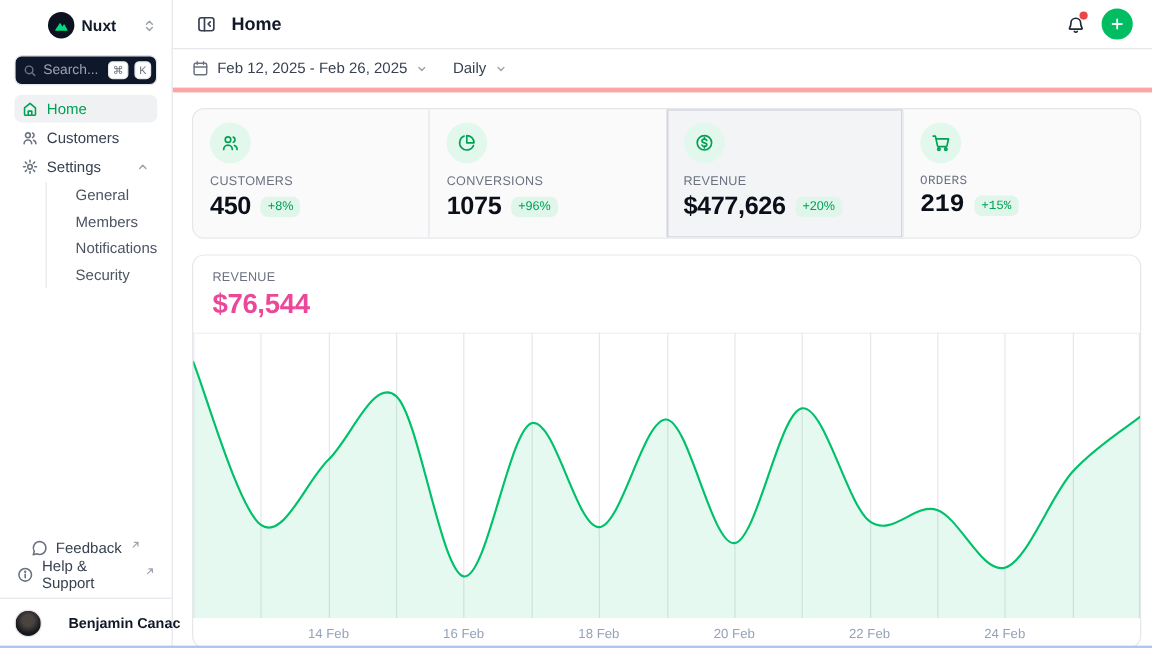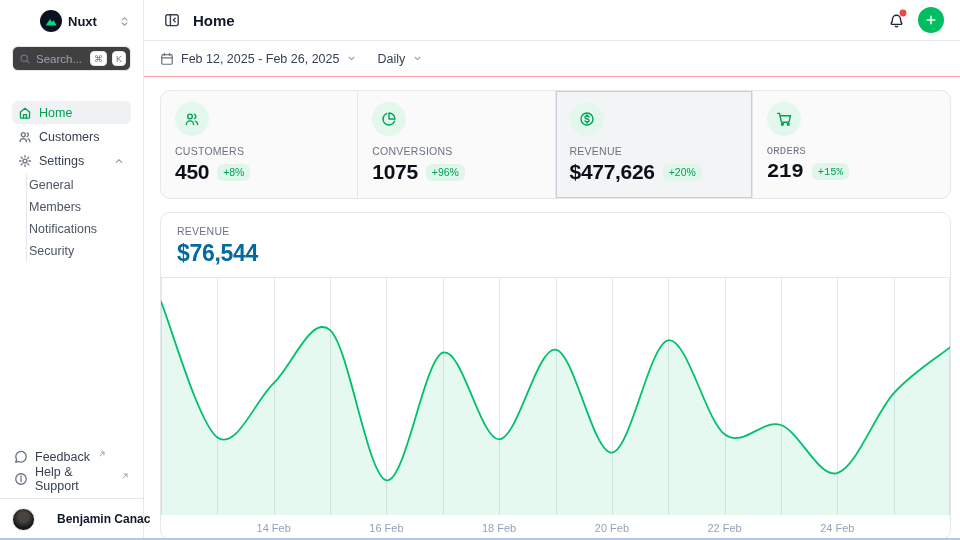--- a/index.html
+++ b/index.html
@@ -10,61 +10,61 @@
   
   .sidebar { width:144px; min-width:144px; border-right:1px solid #e5e7eb;
     display:flex; flex-direction:column; padding:9px 12px 8px; }
   .logo-row { display:flex; align-items:center; gap:6px; height:24px; margin-bottom:13px; cursor:pointer;padding-left:28px; }
   .logo-badge { width:22px; height:22px; border-radius:50%; background:#0c1220; display:flex;
     align-items:center; justify-content:center; flex:none; }
   .brand-name { font-size:13px; font-weight:700; color:#111827; }
   .selector-icon { margin-left:auto; color:#9ca3af; display:flex; }
 
   .search-box { display:flex; align-items:center; gap:5px; height:25px; border:1px solid #e5e7eb;
-    border-radius:6px; padding:0 4px 0 6px; margin-bottom:30px; cursor:pointer; background:#404040; }
+    border-radius:6px; padding:0 4px 0 6px; margin-bottom:8px; cursor:pointer; background:#0f172a; }
   .search-box .ph { font-size:11.5px; color:#9ca3af; flex:1; }
   .kbd { font-size:9px; color:#6b7280; border:1px solid #e5e7eb; border-radius:4px;
     padding:0 3px; height:15px; line-height:14px; background:#fff; flex:none; }
 
   .nav { display:flex; flex-direction:column; }
   .nav-item { display:flex; align-items:center; gap:7px; height:23px; margin-bottom:1px;
     border-radius:6px; padding:0 6px; font-size:12.5px; font-weight:500; color:#374151; cursor:pointer; }
   .nav-item .nico { display:flex; color:#6b7280; flex:none; }
   .nav-item.active { background:#f0f1f3; color:#00a155; }
   .nav-item.active .nico { color:#00a155; }
   .nav-badge { margin-left:auto; font-size:9.5px; font-weight:500; color:#374151;
     border:1px solid #e5e7eb; border-radius:4px; padding:0 4px; line-height:13px; }
   .nav-chevron { margin-left:auto; color:#9ca3af; display:flex; }
-  .subnav { margin-left:14px; border-left:1px solid #e5e7eb; padding-left:2px; margin-top:1px; }
+  .subnav { margin-left:26px; border-left:1px solid #e5e7eb; padding-left:24px; margin-top:1px; }
   .subnav-item { display:flex; align-items:center; height:22px; font-size:12.5px; color:#4b5563; cursor:pointer; }
 
   .sidebar-spacer { flex:1; }
   .side-link { display:flex; align-items:flex-start; gap:7px; height:22px; padding:0 2px;
-    font-size:12.5px; color:#374151; cursor:pointer; align-items:center; }
+    font-size:12.5px; color:#374151; cursor:pointer; align-items:center;justify-content:center; }
   .side-link .nico { display:flex; color:#6b7280; }
   .ext-arrow { color:#9ca3af; display:flex; margin-left:1px; margin-top:-6px; }
   .sidebar-divider { height:1px; background:#e5e7eb; margin:8px -12px 7px; }
   .user-row { display:flex; align-items:center; gap:22px; height:26px; cursor:pointer; }
   .avatar { width:23px; height:23px; border-radius:50%; flex:none;
     background:radial-gradient(circle at 50% 38%, #4a4440 0 28%, #17181c 65%); border:1px solid #e5e7eb; }
   .user-name { font-size:12px; font-weight:600; color:#111827; white-space:nowrap; }
 
   
   .main { flex:1; display:flex; flex-direction:column; min-width:0; }
   .topbar { height:41px; border-bottom:1px solid #e5e7eb; display:flex; align-items:center;
     padding:0 16px; gap:9px; flex:none; }
   .icon-btn { display:flex; align-items:center; justify-content:center; width:24px; height:24px;
     color:#374151; cursor:pointer; border-radius:5px; position:relative; }
   .page-title { font-size:15px; font-weight:600; color:#111827; }
   .topbar-right { margin-left:auto; display:flex; align-items:center; gap:10px; }
   .bell-wrap { position:relative; }
   .plus-btn { width:26px; height:26px; border-radius:50%; background:#00bd62; display:flex;
     align-items:center; justify-content:center; cursor:pointer; flex:none; }
 
-  .filterbar { height:36px; border-bottom:1px solid #fca5a5; display:flex; align-items:center;
+  .filterbar { height:36px; border-bottom:4px solid #fca5a5; display:flex; align-items:center;
     padding:0 16px; gap:20px; flex:none; }
   .filter-btn { display:flex; align-items:center; gap:7px; font-size:12.5px; font-weight:500;
     color:#374151; cursor:pointer; }
   .filter-btn .cal, .filter-btn .chv { display:flex; color:#6b7280; }
   .filter-btn .chv { color:#9ca3af; }
 
   .content { padding:13px 9px 0 16px; flex:1; min-height:0; }
 
   .stats { display:grid; grid-template-columns:repeat(4,1fr); border:1px solid #e5e7eb;
     border-radius:10px; height:109px; overflow:hidden; background:#fafafa; }
@@ -76,21 +76,21 @@
   .stat-label { margin-top:9px; font-size:10.5px; color:#6b7280; letter-spacing:.25px; }
   .stat-value-row { display:flex; align-items:center; gap:8px; margin-top:3px; }
   .stat-value { font-size:21px; font-weight:700; letter-spacing:-.3px; color:#0b0f19; }
   .delta-badge { font-size:10.5px; font-weight:500; color:#00a155; background:#e0f6eb;
     border-radius:6px; padding:2.5px 6px; }
 
   .chart-card { margin-top:13px; border:1px solid #e5e7eb; border-radius:10px;
     height:328px; overflow:hidden; background:#fff; }
   .chart-head { padding:11px 16px; }
   .chart-label { font-size:10.5px; color:#6b7280; letter-spacing:.25px; line-height:14px; }
-  .chart-value { font-size:23px; font-weight:700; letter-spacing:-.3px; line-height:26px; margin-top:2px; color:#0369a1; }
+  .chart-value { font-size:23px; font-weight:700; letter-spacing:-.3px; line-height:26px; margin-top:2px; color:#ec4899; }
   #chart svg { display:block; width:100%; height:auto; }
 
   .bottom-accent { position:absolute; left:0; right:0; bottom:0; height:2px; background:#aec7f0; z-index:5; }
 </style>
 </head>
 <body>
 
 <div class="app">
 
   <aside class="sidebar">

